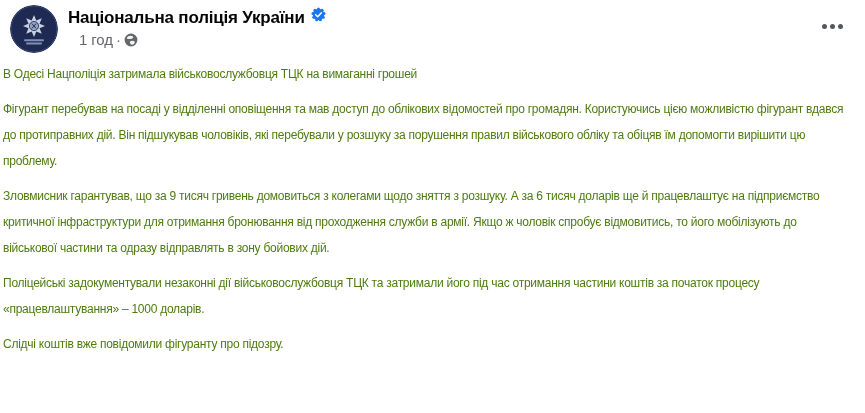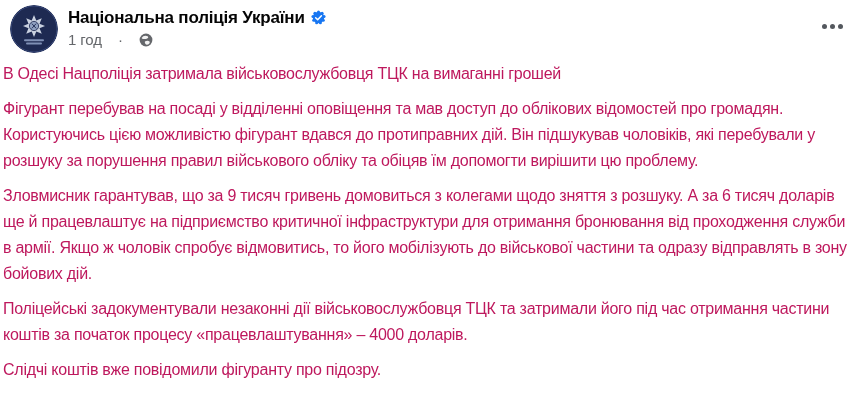--- a/index.html
+++ b/index.html
@@ -22,37 +22,38 @@
     position: relative;
   }
   .avatar-wrap {
     width: 48px; height: 48px;
     border-radius: 50%;
     overflow: hidden;
     flex: 0 0 48px;
     cursor: pointer;
   }
   .header-text { margin-left: 10px; padding-top: 2px; }
-  .name-row { display: flex; align-items: center; gap: 6px; }
+  .name-row { display: flex; align-items: flex-start; gap: 6px; }
   .page-name {
     font-size: 17px;
     font-weight: 700;
     color: #050505;
     letter-spacing: -0.2px;
     line-height: 21px;
     cursor: pointer;
   }
   .meta-row {
     display: flex;
     align-items: center;
-    gap: 16px;
+    gap: 3px;
     margin-top: 3px;
     font-size: 15px;
     color: #65676b;
     letter-spacing: -0.1px;
+    margin-left: 11px;
   }
   .meta-sep { color: #65676b; }
   .more-btn {
     position: absolute;
     right: 18px;
     top: 18px;
     display: flex;
     gap: 3px;
     padding: 6px 4px;
     border-radius: 50%;
@@ -65,24 +66,24 @@
     border-radius: 50%;
     background: #54585e;
   }
 
   
   .post-body {
     padding: 8px 12px 0 3px;
   }
   .post-body p {
     margin: 0 0 9px 0;
-    font-size: 16px;
+    font-size: 12px;
     line-height: 26px;
     letter-spacing: -0.25px;
-    color: #be185d;
+    color: #4d7c0f;
   }
 
   .icon14 { width: 14px; height: 14px; display: block; }
   .icon15 { width: 15px; height: 15px; display: block; }
 </style>
 </head>
 <body>
 
 <div class="post">
 
@@ -135,17 +136,17 @@
       <span class="dot"></span>
       <span class="dot"></span>
       <span class="dot"></span>
     </button>
   </div>
 
   <div class="post-body">
     <p>В Одесі Нацполіція затримала військовослужбовця ТЦК на вимаганні грошей</p>
     <p>Фігурант перебував на посаді у відділенні оповіщення та мав доступ до облікових відомостей про громадян. Користуючись цією можливістю фігурант вдався до протиправних дій. Він підшукував чоловіків, які перебували у розшуку за порушення правил військового обліку та обіцяв їм допомогти вирішити цю проблему.</p>
     <p>Зловмисник гарантував, що за 9 тисяч гривень домовиться з колегами щодо зняття з розшуку. А за 6 тисяч доларів ще й працевлаштує на підприємство критичної інфраструктури для отримання бронювання від проходження служби в армії. Якщо ж чоловік спробує відмовитись, то його мобілізують до військової частини та одразу відправлять в зону бойових дій.</p>
-    <p>Поліцейські задокументували незаконні дії військовослужбовця ТЦК та затримали його під час отримання частини коштів за початок процесу «працевлаштування» – 4000 доларів.</p>
+    <p>Поліцейські задокументували незаконні дії військовослужбовця ТЦК та затримали його під час отримання частини коштів за початок процесу «працевлаштування» – 1000 доларів.</p>
     <p>Слідчі коштів вже повідомили фігуранту про підозру.</p>
   </div>
 
 </div>
 
 </body></html>

